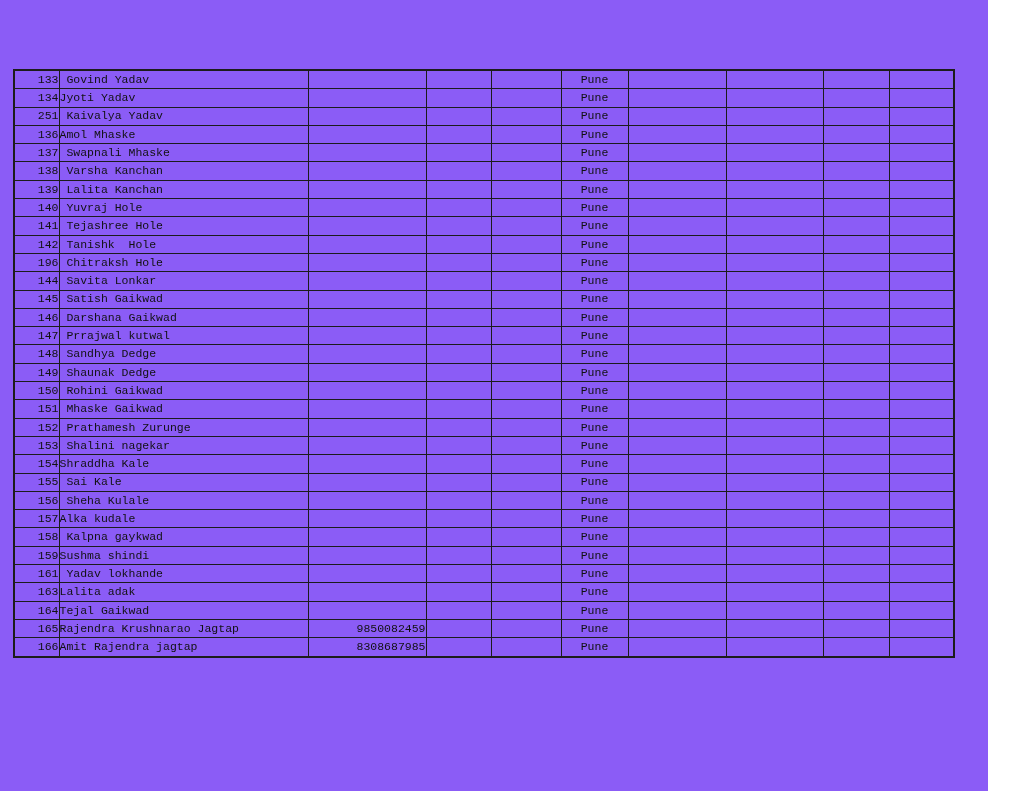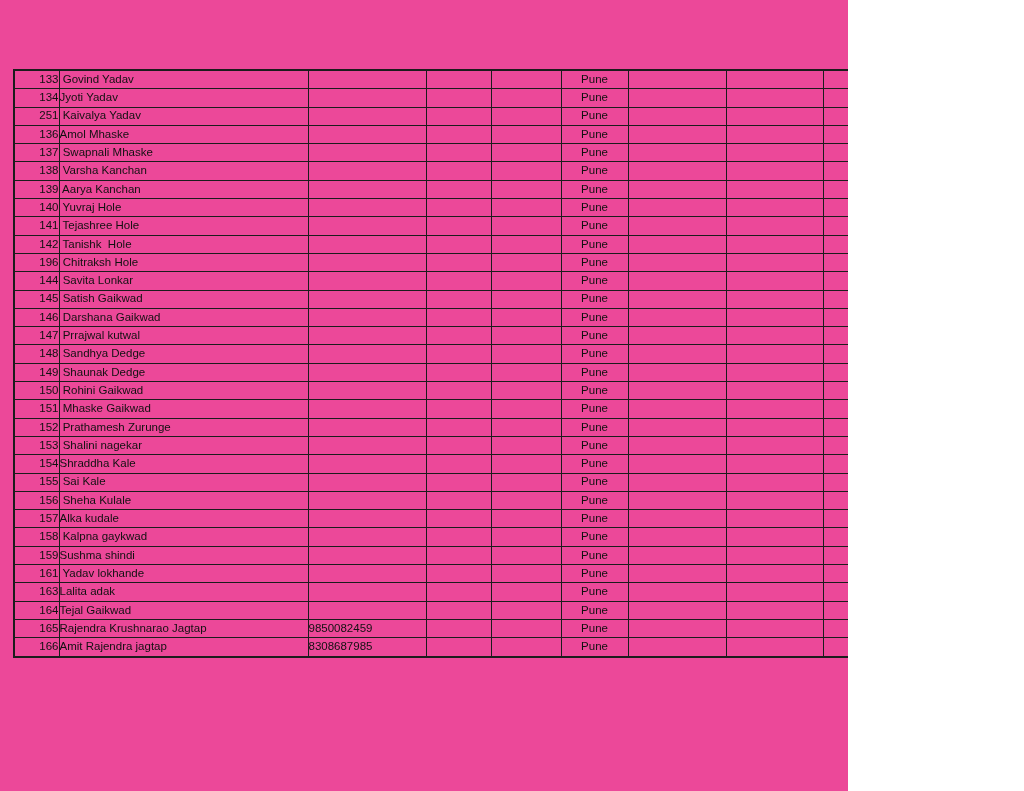--- a/index.html
+++ b/index.html
@@ -2,25 +2,25 @@
 <html><head>
 <meta charset="utf-8">
 <style>
   html, body {
     margin: 0;
     padding: 0;
     background: #ffffff;
   }
   .page {
     position: relative;
-    width: 848px;
+    width: 988px;
     height: 791px;
-    background: #ec4899;
+    background: #8b5cf6;
     overflow: hidden;
-    font-family: Liberation Sans, sans-serif;
+    font-family: Liberation Mono, monospace;
   }
   table.sheet {
     position: absolute;
     left: 13px;
     top: 69px;
     width: 940px;
     border-collapse: collapse;
     table-layout: fixed;
     border: 2px solid #1c1c1c;
   }
@@ -41,21 +41,21 @@
   col.w-e1    { width: 65px; }
   col.w-e2    { width: 70px; }
   col.w-city  { width: 67px; }
   col.w-e3    { width: 98px; }
   col.w-e4    { width: 97px; }
   col.w-e5    { width: 66px; }
   col.w-e6    { width: 65px; }
 
   td.c-num   { text-align: right; padding-right: 3px; }
   td.c-name  { text-align: left;  padding-left: 3px; white-space: pre; margin-top: 32px; }
-  td.c-phone { padding-right: 2px; }
+  td.c-phone { text-align: right; padding-right: 2px; }
   td.c-city  { text-align: center; }
   td.c-empty { }
 </style>
 </head>
 <body>
 
 <div class="page">
   <table class="sheet">
     <colgroup>
       <col class="w-num">
@@ -138,21 +138,21 @@
           <td class="c-empty"></td>
           <td class="c-empty"></td>
           <td class="c-city">Pune</td>
           <td class="c-empty"></td>
           <td class="c-empty"></td>
           <td class="c-empty"></td>
           <td class="c-empty"></td>
         </tr>
         <tr>
           <td class="c-num">139</td>
-          <td class="c-name"> Aarya Kanchan</td>
+          <td class="c-name"> Lalita Kanchan</td>
           <td class="c-phone"></td>
           <td class="c-empty"></td>
           <td class="c-empty"></td>
           <td class="c-city">Pune</td>
           <td class="c-empty"></td>
           <td class="c-empty"></td>
           <td class="c-empty"></td>
           <td class="c-empty"></td>
         </tr>
         <tr>

